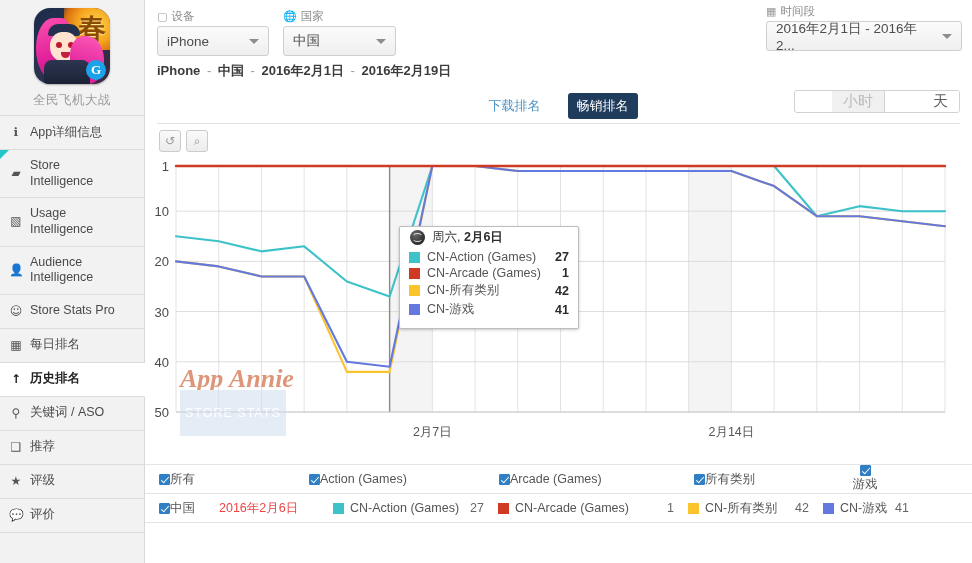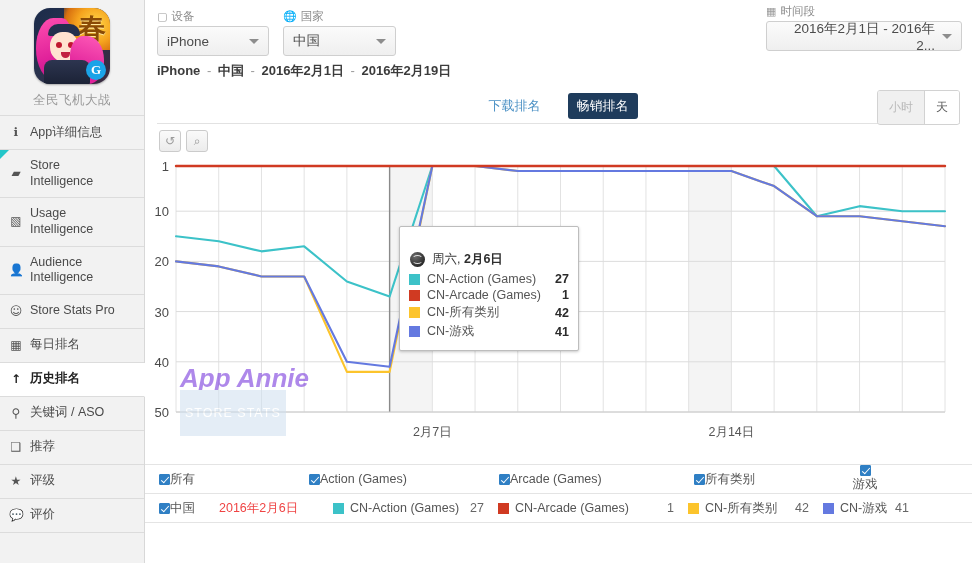--- a/index.html
+++ b/index.html
@@ -120,21 +120,21 @@
     font-size:13.5px; color:#4c4c4c; cursor:pointer;
   }
   .select .caret {
     position:absolute; right:9px; top:50%; margin-top:-2px;
     width:0;height:0;border-left:5px solid transparent;border-right:5px solid transparent;
     border-top:5px solid #8d8d8d;
   }
   .sel-device { width:112px; }
   .sel-country { width:113px; }
   .fgroup.right { position:absolute; right:10px; top:4px; margin:0; }
-  .sel-date { width:196px;text-align:right; }
+  .sel-date { width:196px; }
 
   .crumb {
     padding:6px 12px 0 12px; font-size:13px; color:#3b3b3b; font-weight:bold;
   }
   .crumb .sep { color:#9a9a9a; font-weight:normal; margin:0 3px; }
 
   .tabbar {
     margin:8px 12px 0 12px; border-bottom:1px solid #e2e2e2;
     height:36px; display:flex; align-items:center; justify-content:center;
     position:relative;
@@ -142,48 +142,48 @@
   .rank-tabs { display:flex; gap:18px; align-items:center; }
   .rtab {
     font-size:13px; padding:4px 9px; border-radius:3px; cursor:pointer;
     color:#4a90c4;
   }
   .rtab.active { background:#1f3c5c; color:#ffffff; }
   .gran {
     position:absolute; right:0; top:2px; display:flex;
     border:1px solid #d2d2d2; border-radius:3px; overflow:hidden;
   }
-  .gran div { padding:8px 11px; font-size:12px; cursor:pointer; }
+  .gran div { padding:1px 11px; font-size:15px; cursor:pointer;margin-left:37px; }
   .gran .g-hour { background:#f0f0f0; color:#b9b9b9; border-right:1px solid #d2d2d2; }
   .gran .g-day  { background:#ffffff; color:#5f5f5f; }
 
   .chart-tools { padding:6px 0 0 14px; display:flex; gap:5px; }
   .tool {
     width:22px;height:22px;border:1px solid #cbcbcb;border-radius:3px;
     background:linear-gradient(180deg,#fafafa,#ececec);
     display:flex;align-items:center;justify-content:center;cursor:pointer;
     color:#9b9b9b; font-size:12px; font-family:"DejaVu Sans", sans-serif;
   }
 
   
   #chart-wrap { position:relative; margin:2px 0 0 0; height:310px; }
   #chart-svg { display:block; }
   .wm {
     position:absolute; left:35px; bottom:28px; pointer-events:none;
     opacity:.55;
   }
-  .wm-1 { font-family:Liberation Sans, sans-serif; font-style:italic; font-size:26px; color:#6d28d9; font-weight:bold;}
+  .wm-1 { font-family:Liberation Serif, serif; font-style:italic; font-size:26px; color:#c2410c; font-weight:bold;}
   .wm-2 { background:#cfe0f0; color:#ffffff; font-size:12.5px; letter-spacing:1px; padding:16px 5px; display:inline-block; margin-top:-4px;}
 
   
   #tooltip {
     position:absolute; left:254px; top:72px; width:180px;
     background:#ffffff; border:1px solid #bdbdbd; border-radius:2px;
     box-shadow:0 1px 3px rgba(0,0,0,.22);
-    padding:24px 9px 8px 9px; font-size:12.5px;
+    padding:2px 9px 8px 9px; font-size:12.5px;
   }
   .tt-head { display:flex; align-items:center; gap:7px; margin-bottom:4px; padding-left:1px;}
   .tt-globe {
     width:15px;height:15px;border-radius:50%;
     background:radial-gradient(circle at 35% 30%,#6b6b6b,#111);
     position:relative; flex:0 0 15px;
   }
   .tt-globe::after{
     content:""; position:absolute; inset:3px 2px; border-radius:50%;
     border:1px solid #ddd; border-left-color:transparent; border-right-color:transparent;

